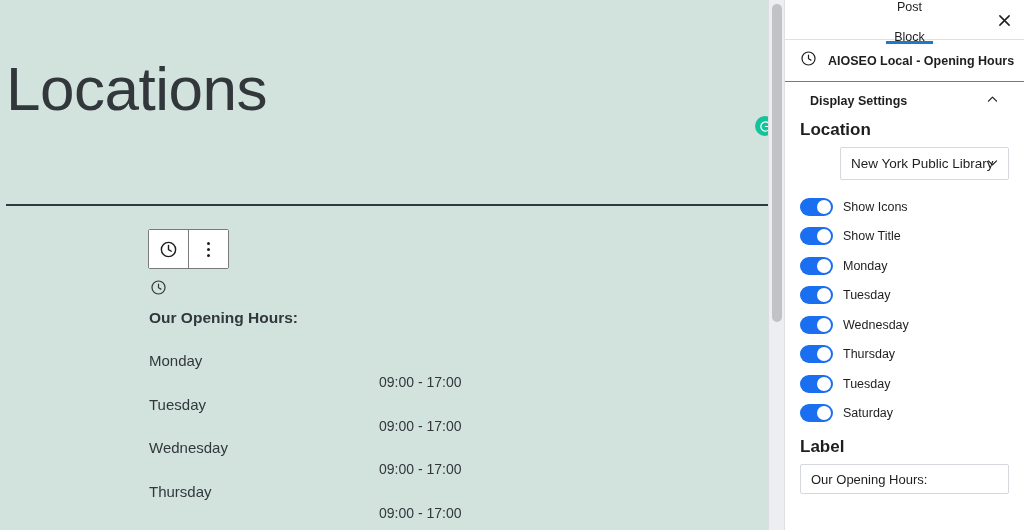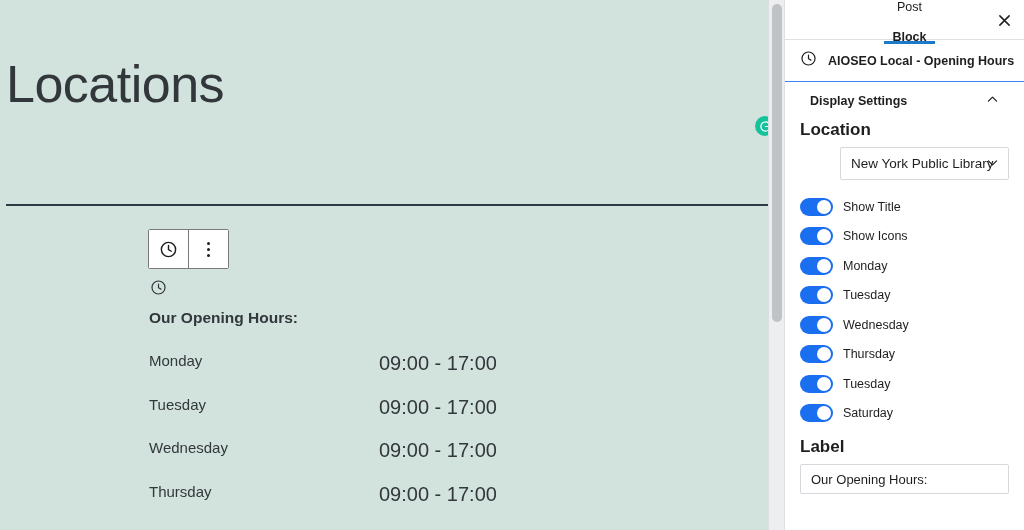--- a/index.html
+++ b/index.html
@@ -21,21 +21,21 @@
     position: relative;
     width: 784px;
     height: 530px;
     background: #d2e3dd;
     overflow: hidden;
   }
   .page-title {
     position: absolute;
     left: 6px;
     top: 58px;
-    font-size: 52px;
+    font-size: 62px;
     line-height: 1;
     font-weight: 400;
     color: #32373c;
     letter-spacing: -0.5px;
     white-space: nowrap;
   }
   .divider {
     position: absolute;
     left: 6px;
     top: 204px;
@@ -103,22 +103,23 @@
     display: flex;
     height: 43.5px;
     align-items: flex-start;
   }
   .hours-day {
     width: 230px;
     font-size: 15px;
     color: #32373c;
   }
   .hours-time {
-    font-size: 20px;
+    font-size: 14px;
     color: #32373c;
+    margin-top: 22px;
   }
 
   
   .scroll-track {
     position: absolute;
     right: 0; top: 0;
     width: 16px; height: 530px;
     background: #eceeef;
     border-left: 1px solid #dcdfe1;
   }
@@ -151,21 +152,21 @@
   }
   .sb-tab {
     position: relative;
     height: 40px;
     display: flex; align-items: center;
     padding: 0 12px;
     font-size: 12.5px;
     color: #1e1e1e;
     cursor: pointer;
   }
-  .sb-tab.active { font-weight: 700; margin-top: 16px; }
+  .sb-tab.active { font-weight: 400; margin-top: 16px; }
   .sb-tab.active::after {
     content: "";
     position: absolute;
     left: 4px; right: 4px; bottom: 0;
     height: 3px;
     background: #1e7ac8;
   }
   .sb-close {
     position: absolute;
     right: 6px; top: 6px;
@@ -390,28 +391,28 @@
           </svg>
         </span>
       </div>
 
       <div class="toggles">
 
         <div class="toggle-row">
           <div class="switch">
               <div class="knob"></div>
             </div>
+          <span class="toggle-label">Show Icons</span>
+        </div>
+
+        <div class="toggle-row">
+          <div class="switch">
+              <div class="knob"></div>
+            </div>
           <span class="toggle-label">Show Title</span>
-        </div>
-
-        <div class="toggle-row">
-          <div class="switch">
-              <div class="knob"></div>
-            </div>
-          <span class="toggle-label">Show Icons</span>
         </div>
 
         <div class="toggle-row">
           <div class="switch">
               <div class="knob"></div>
             </div>
           <span class="toggle-label">Monday</span>
         </div>
 
         <div class="toggle-row">

